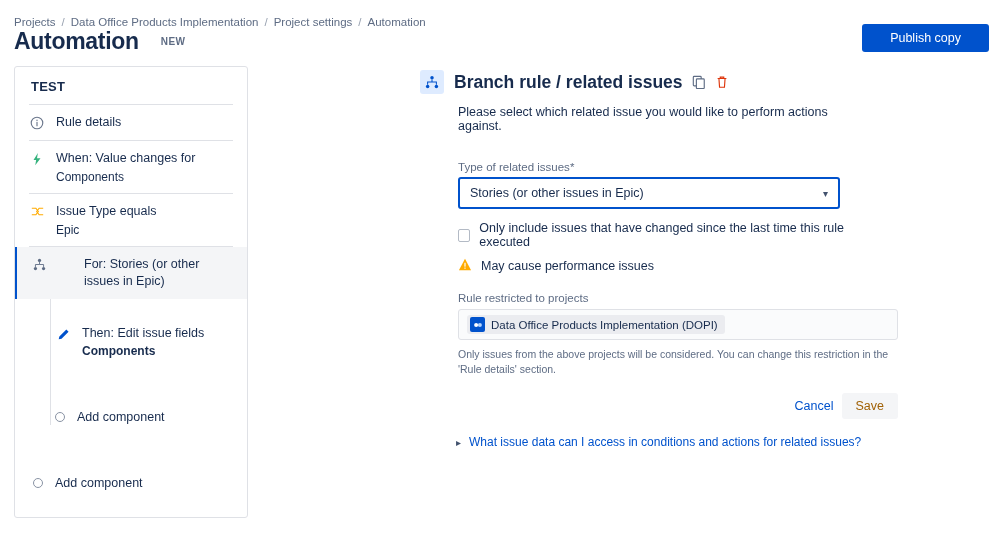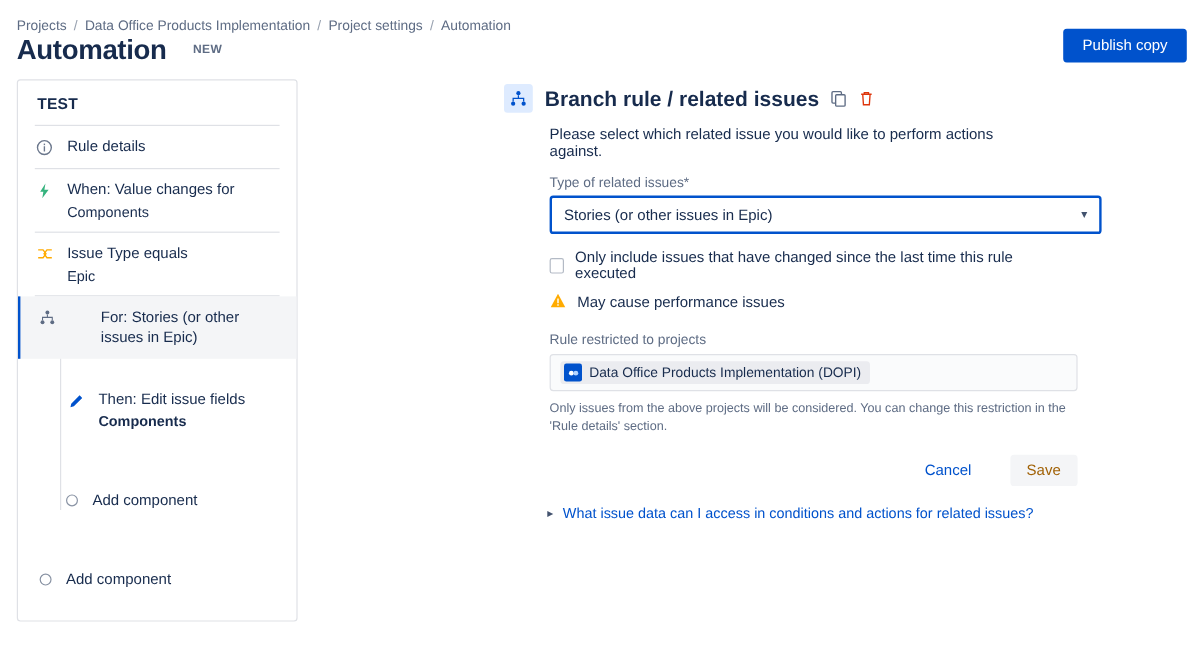--- a/index.html
+++ b/index.html
@@ -55,21 +55,21 @@
   .publish-btn {
     position: absolute;
     right: 10px;
     top: 2px;
     background: #0052cc;
     color: #fff;
     border: none;
     border-radius: 3px;
     font-size: 12.5px;
     font-family: "Liberation Sans", sans-serif;
-    padding: 7px 16px;
+    padding: 7px 28px;
     cursor: pointer;
   }
 
   
   .content {
     display: flex;
     align-items: flex-start;
     padding: 6px 14px 0 14px;
   }
 
@@ -196,27 +196,27 @@
   .icon-btn { cursor: pointer; display: inline-flex; }
 
   .detail-desc {
     font-size: 12.5px;
     color: #172b4d;
     margin: 11px 0 0 38px;
   }
   .field-label {
     font-size: 11.5px;
     color: #5e6c84;
-    margin: 14px 0 4px 38px;
+    margin: 28px 0 4px 38px;
   }
   .req { color: #5e6c84; }
 
   .select-box {
     margin-left: 38px;
-    width: 460px;
+    width: 382px;
     height: 32px;
     border: 2px solid #0052cc;
     border-radius: 3px;
     background: #fff;
     display: flex;
     align-items: center;
     padding: 0 10px;
     font-size: 12.5px;
     color: #172b4d;
     cursor: pointer;
@@ -294,21 +294,21 @@
     color: #5e6c84;
     line-height: 1.45;
   }
 
   .actions {
     margin: 16px 0 0 38px;
     width: 440px;
     display: flex;
     justify-content: flex-end;
     align-items: flex-start;
-    gap: 24px;
+    gap: 0;
   }
   .cancel-link {
     background: none;
     border: none;
     color: #0052cc;
     font-size: 12.5px;
     font-family: "Liberation Sans", sans-serif;
     padding: 6px 8px;
     cursor: pointer;
   }

